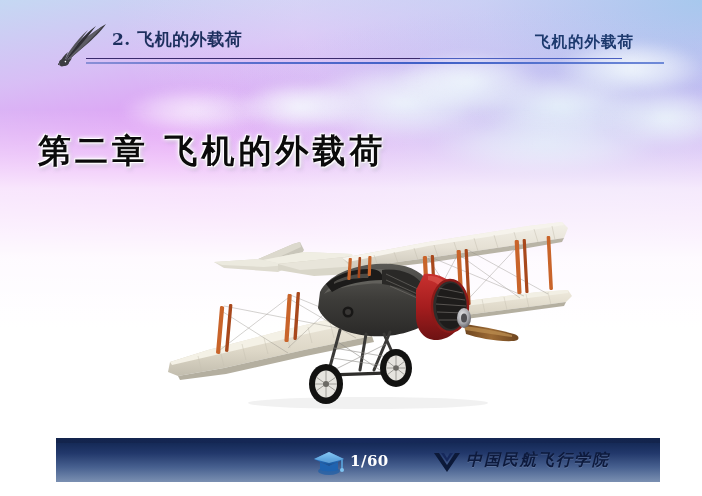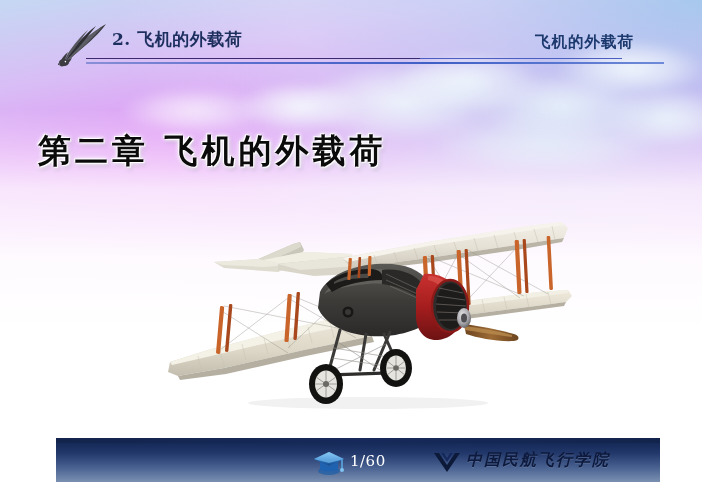--- a/index.html
+++ b/index.html
@@ -105,21 +105,21 @@
     background:linear-gradient(to right,#13244c 0%,#16295a 50%,#13244c 100%);
   }
   .footer-bar{
     position:absolute;left:56px;top:443px;width:604px;height:39px;
     background:linear-gradient(to bottom,#152a57 0%,#22386b 26%,#47608f 62%,#7b90b2 100%);
   }
   .cap-icon{position:absolute;left:313px;top:448px;width:32px;height:28px;}
   .page-num{
     position:absolute;left:350px;top:452px;
     font-family:"DejaVu Serif","Liberation Serif",serif;
-    font-size:15px;font-weight:normal;color:#ffffff;
+    font-size:15px;font-weight:bold;color:#ffffff;
     letter-spacing:.5px;
   }
   .vmark{position:absolute;left:432px;top:450px;width:30px;height:24px;}
   .school{
     position:absolute;left:466px;top:450px;
     font-family:"DejaVu Serif","Liberation Serif",serif;
     font-size:16px;font-weight:bold;color:#0d1a3d;
     letter-spacing:2px;white-space:nowrap;
     font-style:italic;
     text-shadow:0 1px 0 rgba(255,255,255,0.12);

